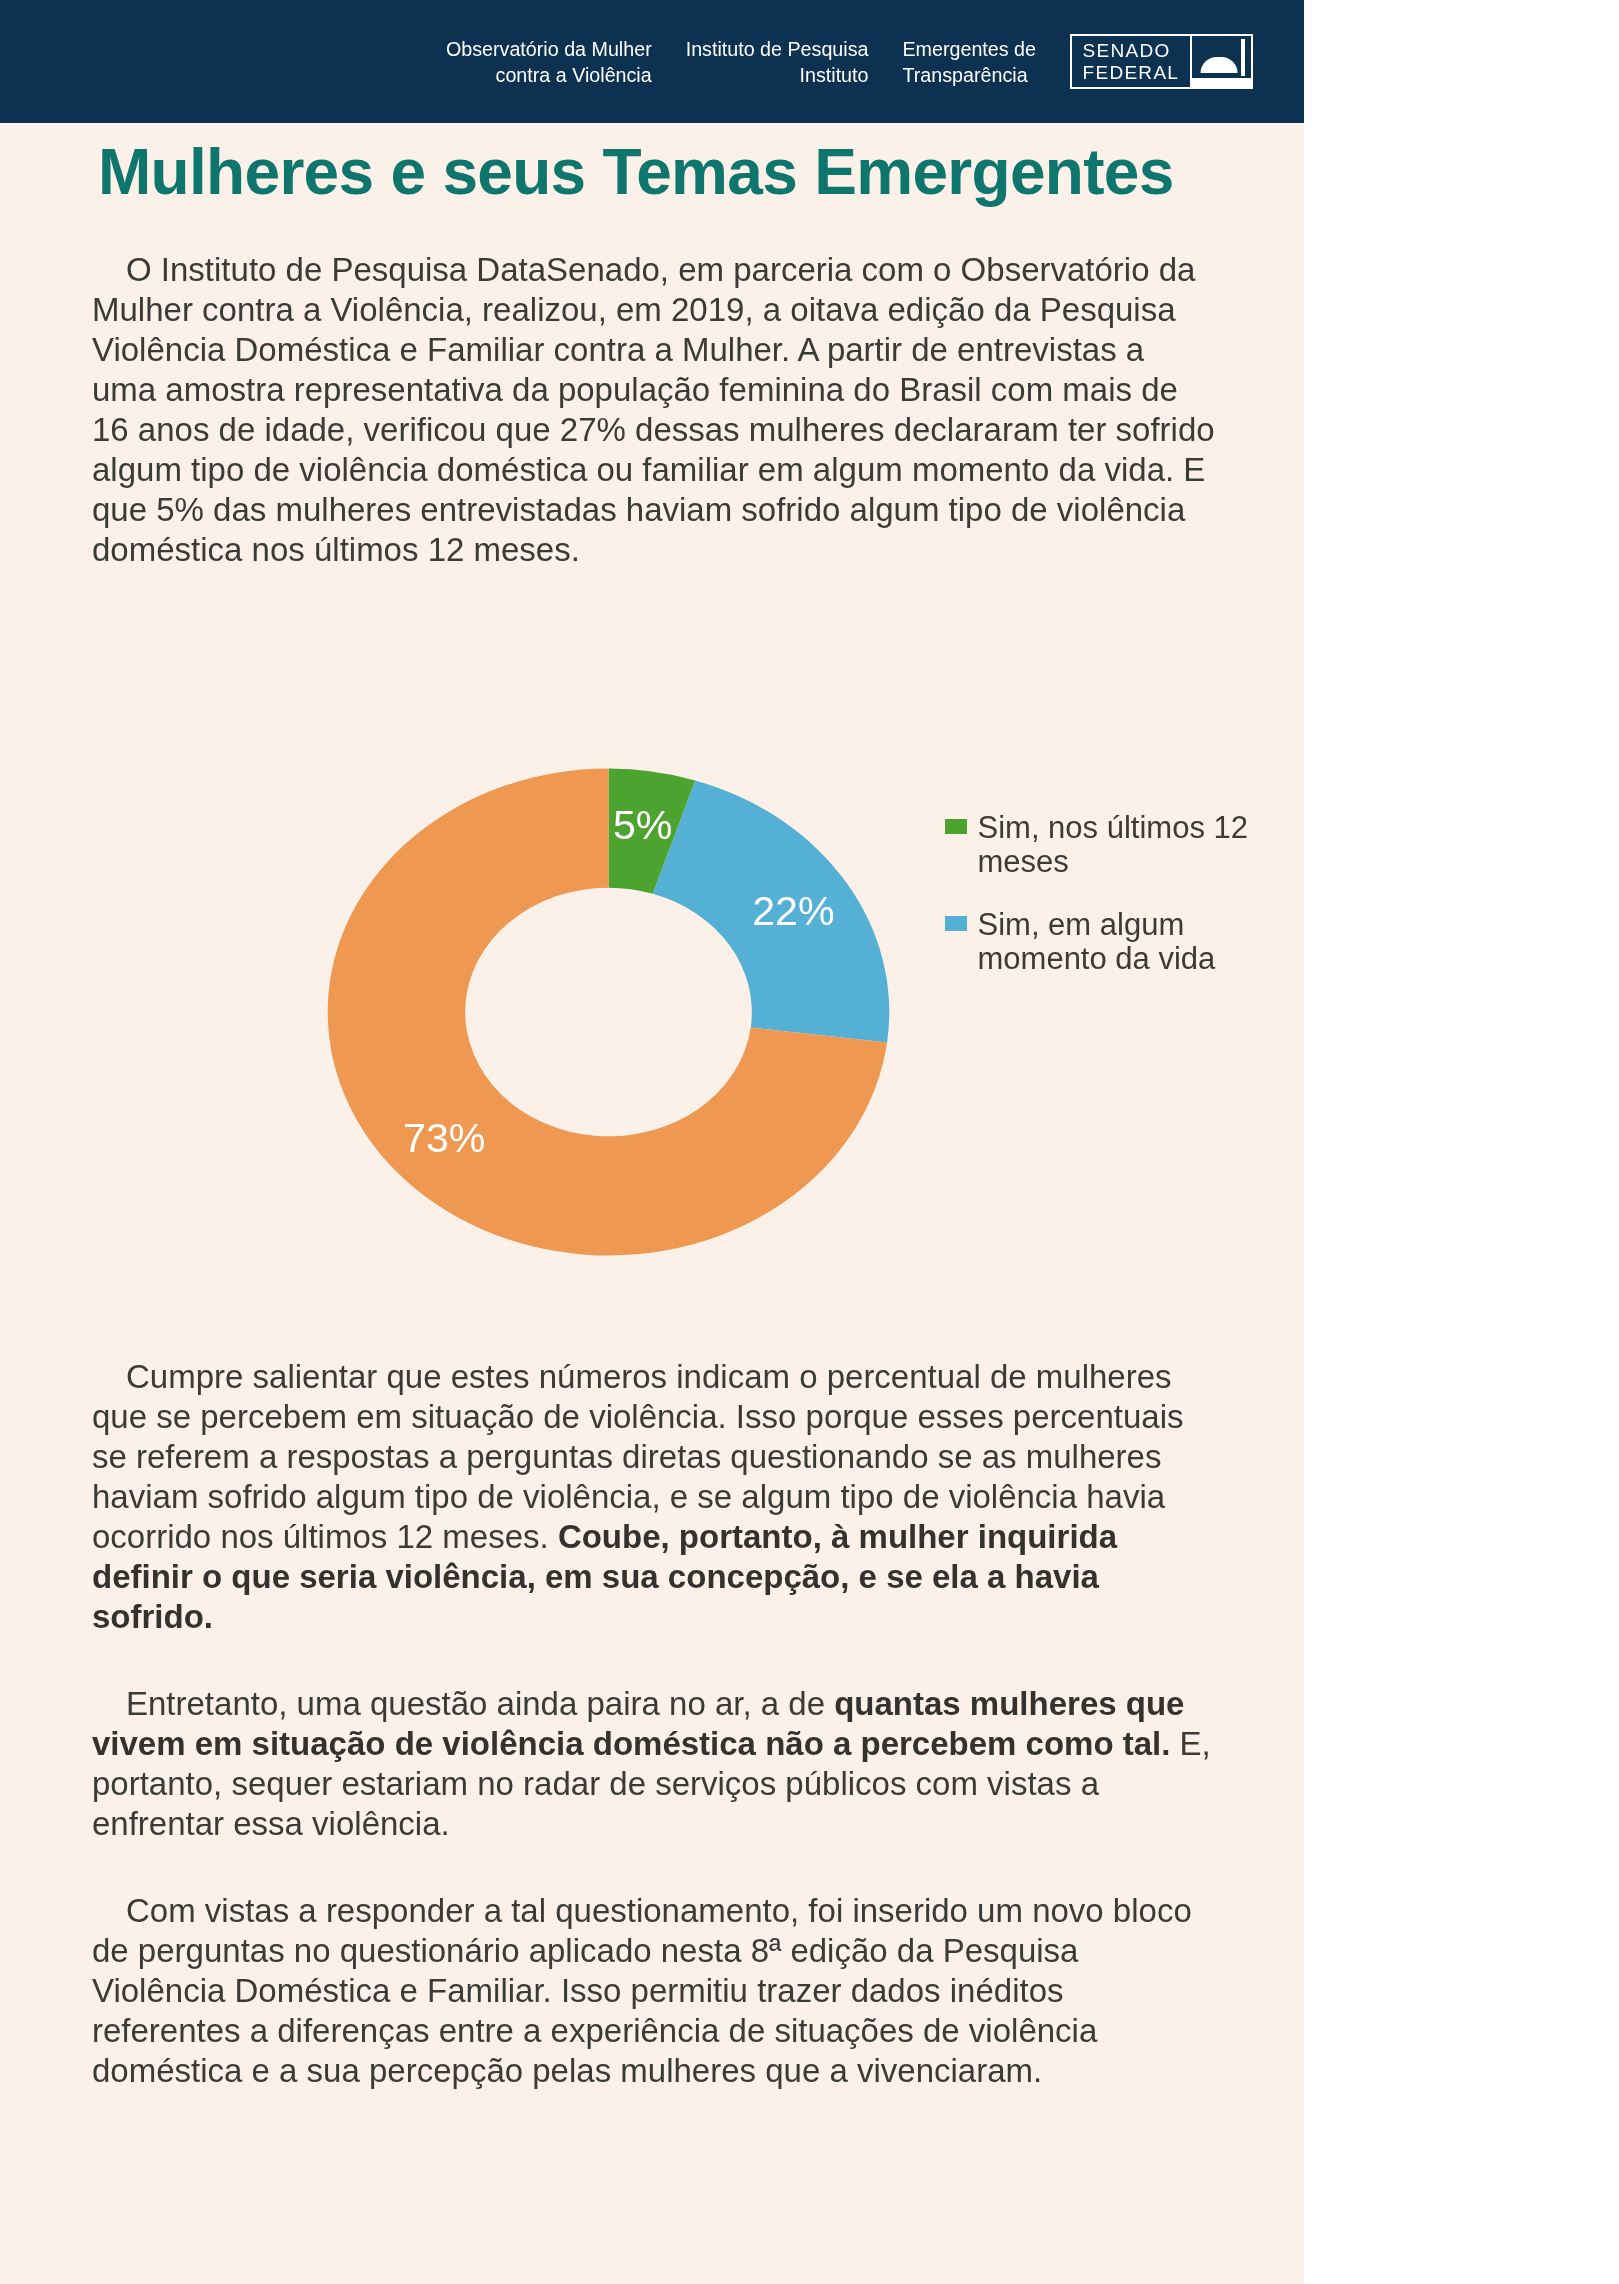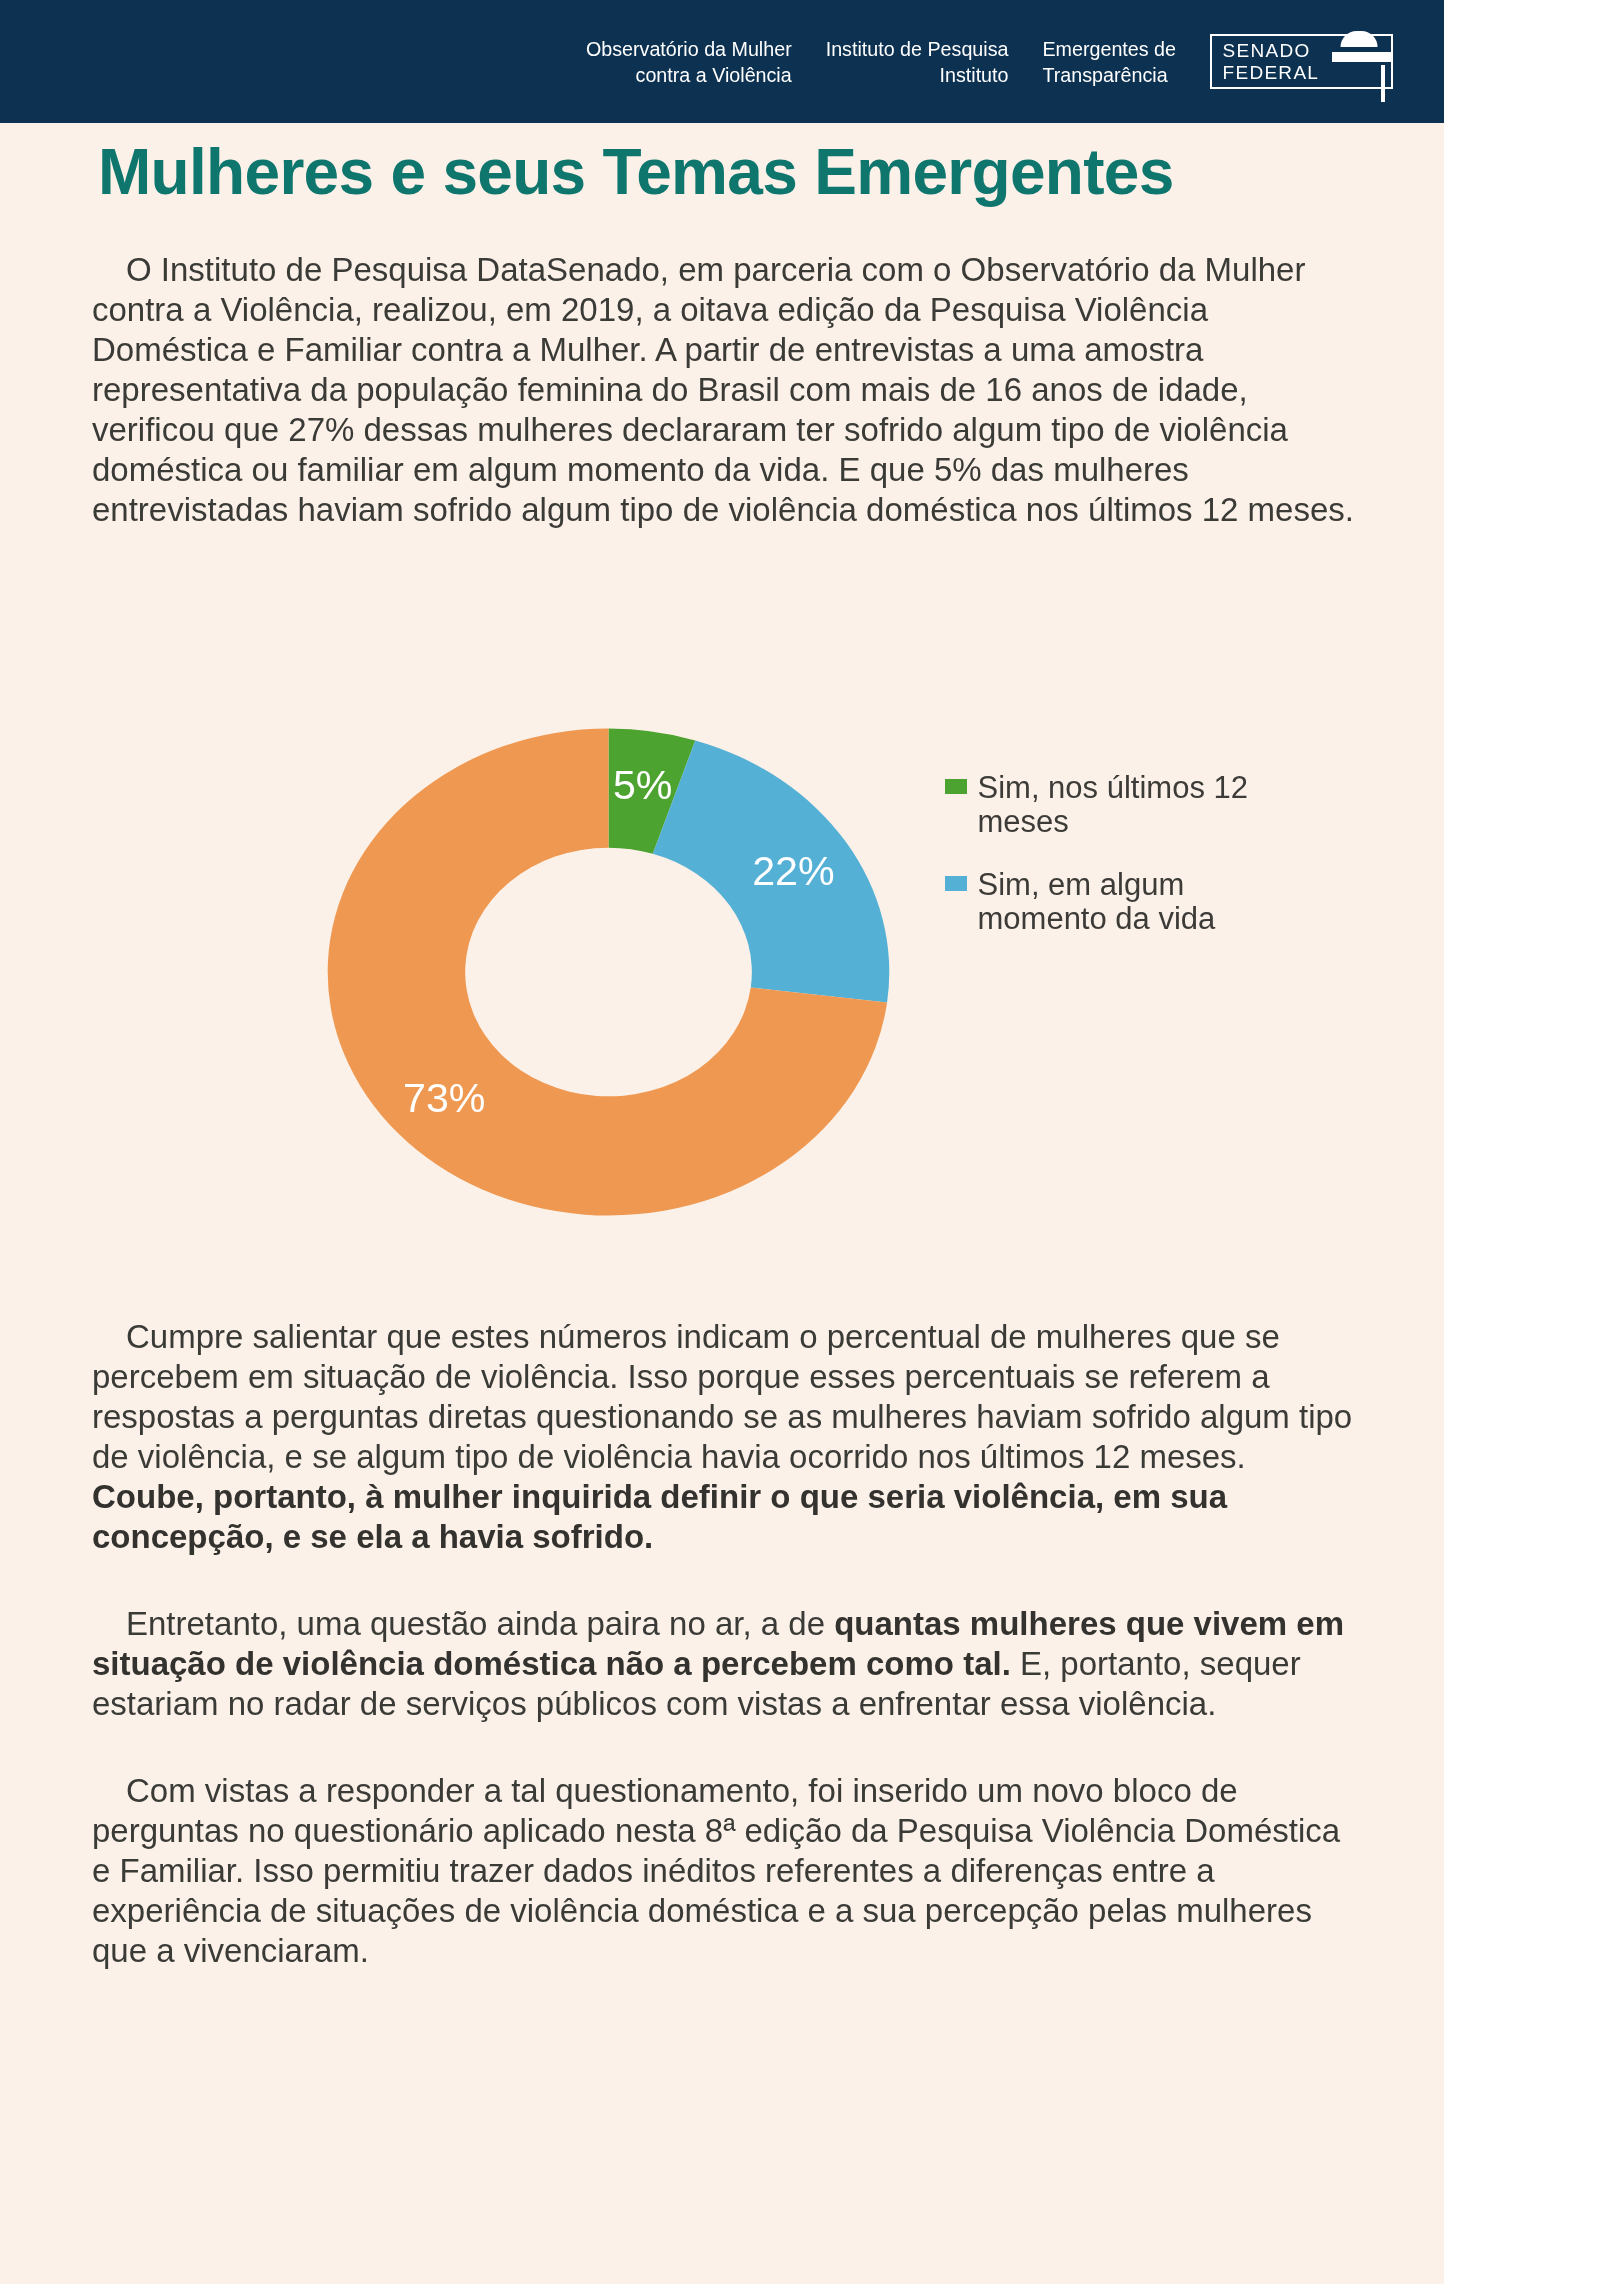--- a/index.html
+++ b/index.html
@@ -1,23 +1,23 @@
 <!DOCTYPE html>
 <html lang="pt" style="font-size:10.5px"><head>
 <meta charset="utf-8">
 <style>
   html,body{margin:0;padding:0;}
   body{font-family:"Liberation Sans","DejaVu Sans",sans-serif;}
-  .page{position:relative;width:1444px;height:2284px;background:#fbf1e8;overflow:hidden;}
+  .page{position:relative;width:1304px;height:2284px;background:#fbf1e8;overflow:hidden;}
 
   
   .topbar{height:123px;background:#0d3150;display:flex;align-items:center;justify-content:flex-end;gap:34px;padding-right:51px;box-sizing:border-box;}
   .org{color:#ffffff;font-size:19.7px;line-height:26px;}
   .org.r{text-align:right;}
-  .logo-box{display:flex;border:2.6px solid #ffffff;height:55px;width:183px;box-sizing:border-box;align-items:center;}
+  .logo-box{display:flex;border:2.6px solid #ffffff;height:55px;width:183px;box-sizing:border-box;}
   .logo-text{flex:1;display:flex;flex-direction:column;justify-content:center;padding-left:10.5px;color:#fff;font-size:19px;line-height:21.6px;letter-spacing:1.3px;}
   .logo-art{width:59px;border-left:2.6px solid #ffffff;position:relative;}
   .logo-art .dome{position:absolute;left:50%;transform:translateX(-58%);bottom:14.4px;width:37px;height:15.7px;background:#fff;border-radius:37px 37px 0 0;}
   .logo-art .tower{position:absolute;right:5.9px;top:3.3px;width:4.6px;height:37px;background:#fff;}
   .logo-art .base{position:absolute;left:0;right:0;bottom:0;height:9.2px;background:#fff;}
 
   
   .date{margin:25px 0 0 105px;font-size:38px;color:#3b3a36;}
   .main-title{margin:11.8px 0 0 98px;font-size:64px;font-weight:bold;color:#0f766e;letter-spacing:-0.7px;}
 

